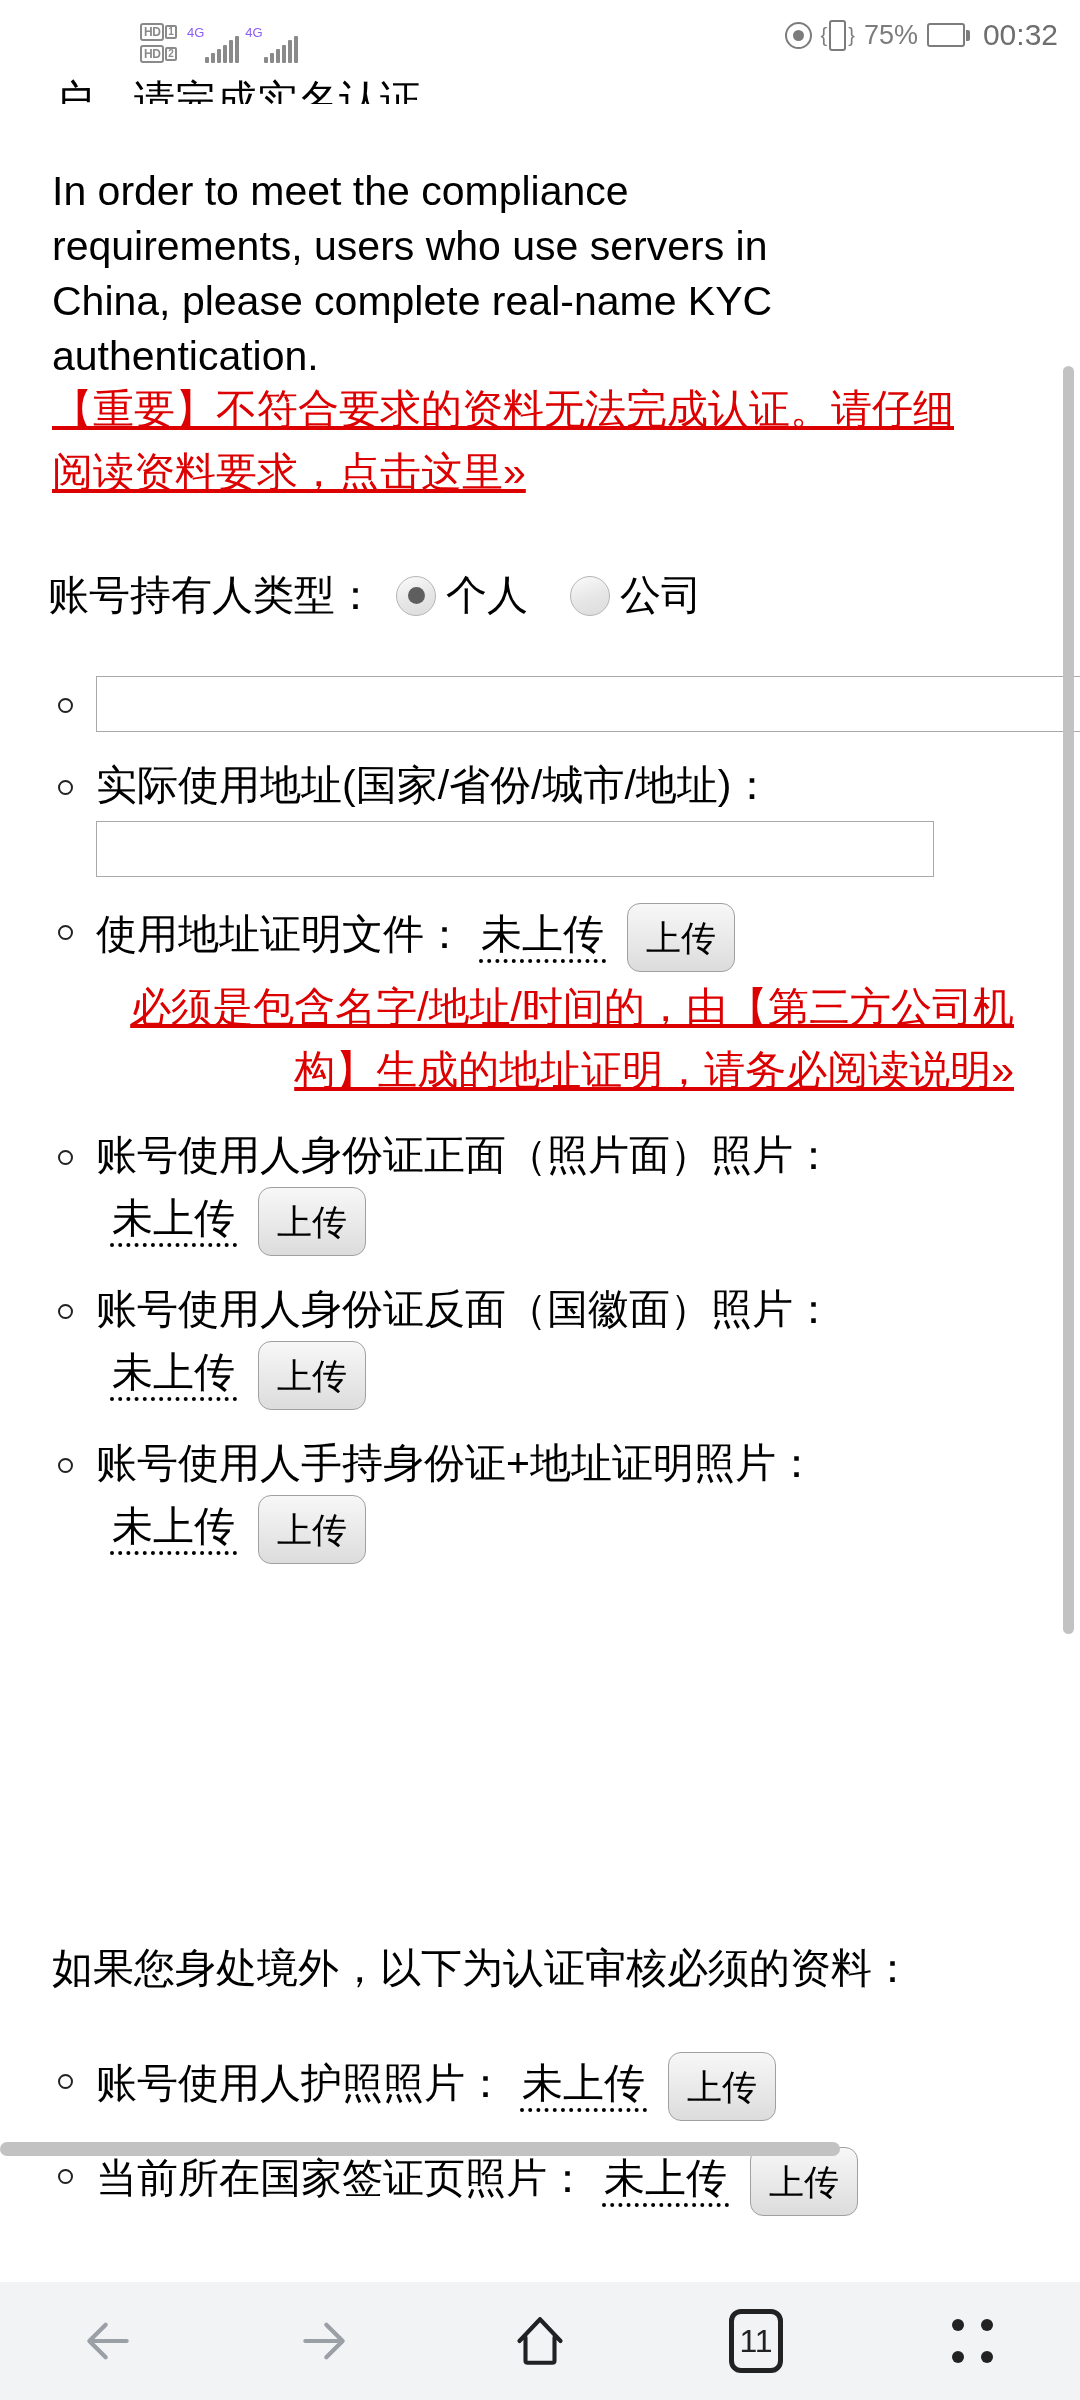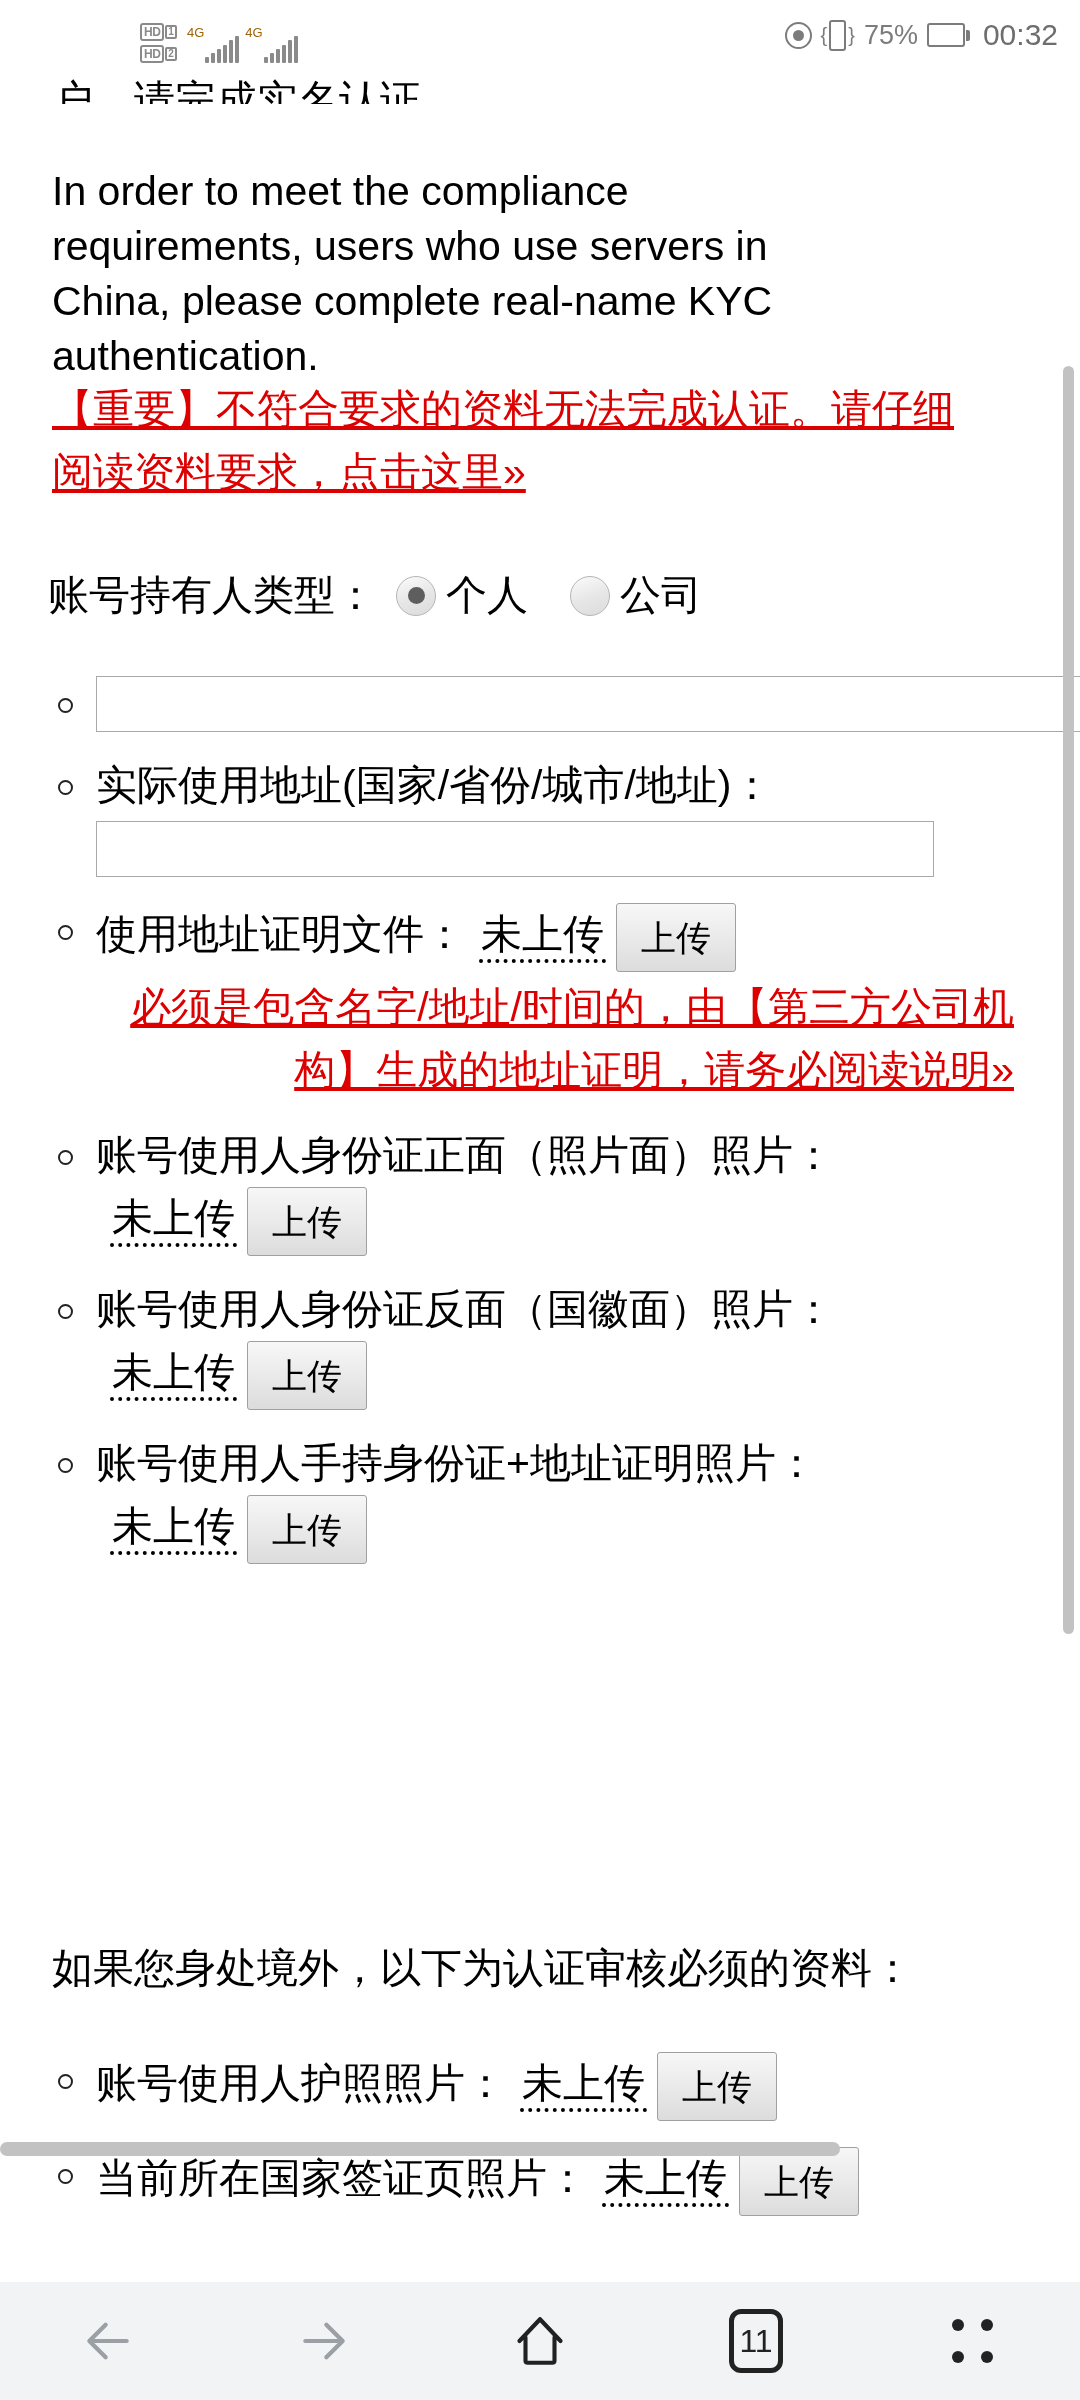--- a/index.html
+++ b/index.html
@@ -66,21 +66,21 @@
     line-height: 1;
   }
   .sig-group {
     display: flex;
     align-items: flex-end;
     margin-left: 6px;
     height: 40px;
   }
   .sig-label {
     font-size: 13px;
-    color: #a16207;
+    color: #8b5cf6;
     align-self: flex-start;
     margin-right: 1px;
     margin-top: 2px;
   }
   .bars {
     display: flex;
     align-items: flex-end;
     gap: 2px;
     height: 26px;
   }
@@ -284,27 +284,27 @@
     display: inline-block;
     border-bottom: 4px dotted #000;
     padding: 0 2px 2px 2px;
     margin: 0 4px 0 14px;
     line-height: 46px;
   }
   .upload-btn {
     display: inline-block;
     font-size: 35px;
     line-height: 1;
-    padding: 16px 24px;
+    padding: 16px 18px;
     border: 1px solid #a0a0a0;
-    border-radius: 3px;
+    border-radius: 13px;
     background: linear-gradient(180deg,#f7f7f7 0%, #eaeaea 50%, #dcdcdc 100%);
     color: #000;
     vertical-align: middle;
-    margin-left: 6px;
+    margin-left: 17px;
     box-sizing: border-box;
     font-family: "Liberation Sans", sans-serif;
   }
   .sub-note {
     display: block;
     margin-top: 4px;
     width: 918px;
     text-align: right;
   }
   .wrap-line { display: block; margin-top: 4px; }

